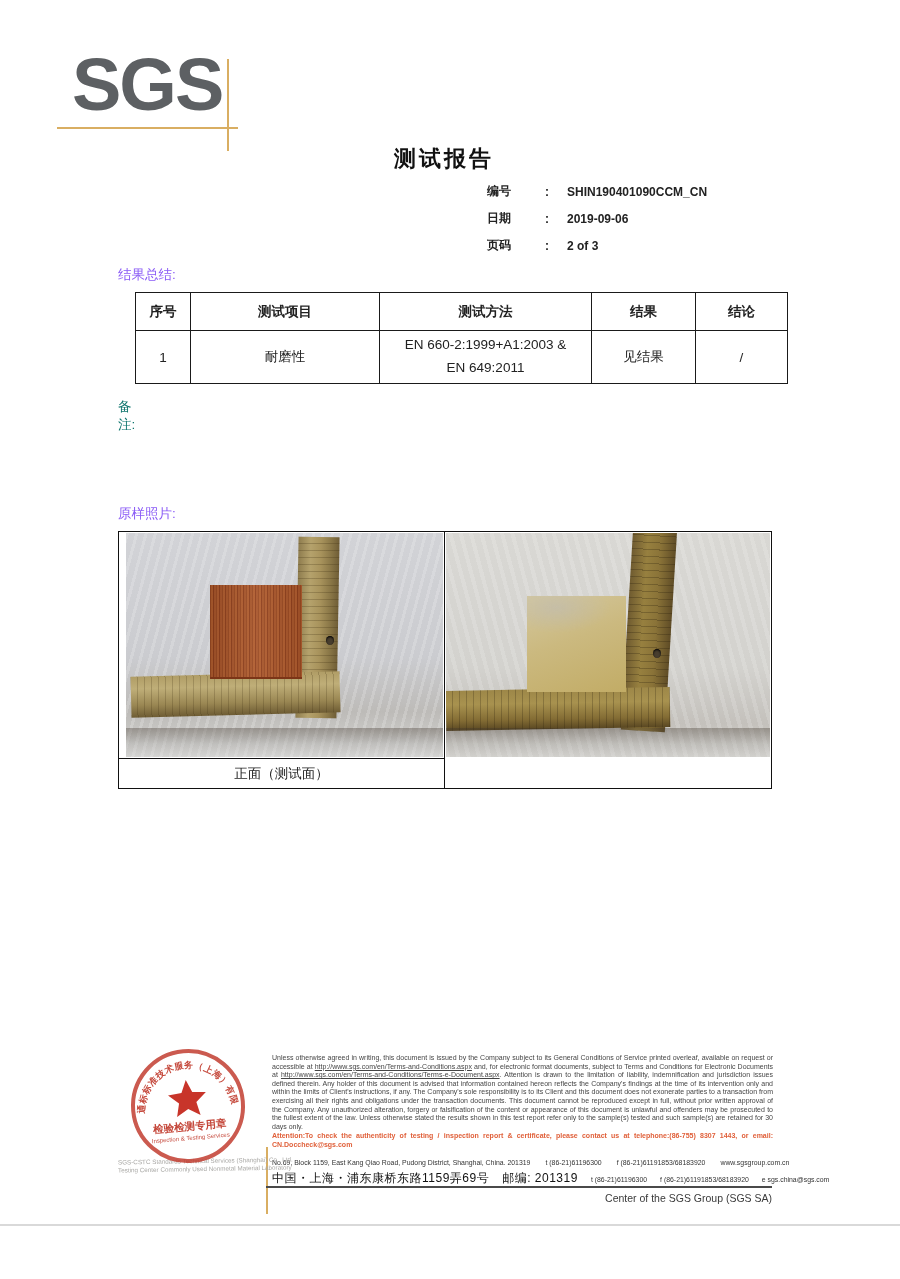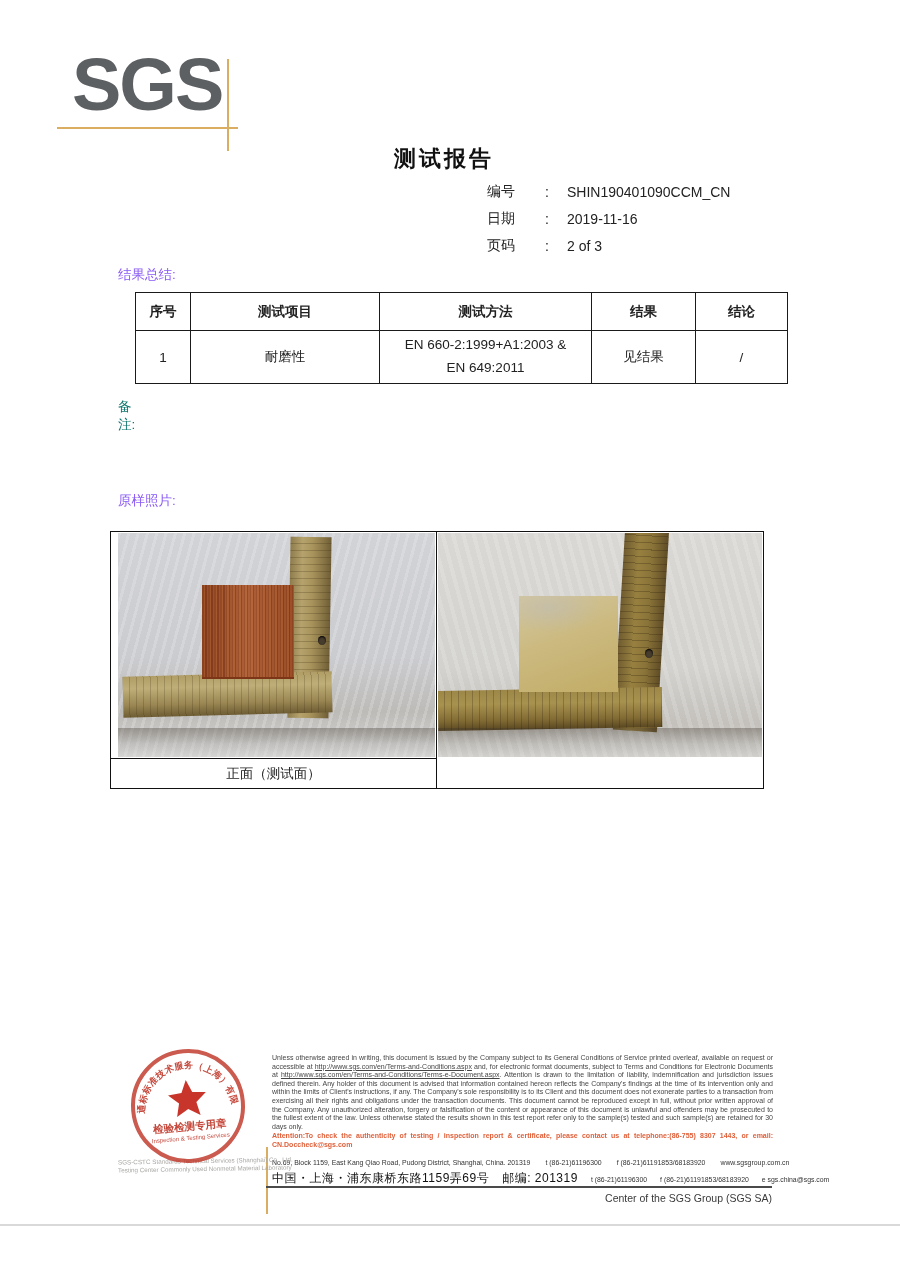--- a/index.html
+++ b/index.html
@@ -8,21 +8,21 @@
 
   
   .logo-text{position:absolute;left:72px;top:48px;font-size:74px;font-weight:bold;
     color:#5d6063;letter-spacing:-2px;line-height:1;}
   .logo-hline{position:absolute;left:57px;top:127px;width:181px;height:2px;background:#d9ae62;}
   .logo-vline{position:absolute;left:227px;top:59px;width:2px;height:92px;background:#d9ae62;}
 
   
   .title{position:absolute;left:394px;top:144px;margin:0;font-size:22px;font-weight:bold;
     letter-spacing:3px;color:#111;}
-  .meta{position:absolute;left:487px;top:178px;font-size:14px;font-weight:normal;color:#222;}
+  .meta{position:absolute;left:487px;top:178px;font-size:12px;font-weight:bold;color:#222;}
   .meta-row{display:flex;height:27px;align-items:center;}
   .m-label{width:58px;}
   .m-colon{width:22px;}
   .m-value{white-space:nowrap;}
 
   
   .sec-label{position:absolute;left:118px;font-size:13.5px;color:#8b5cf6;}
   .sum-label{top:266px;}
   table.sum{position:absolute;left:118px;top:292px;width:652px;border-collapse:collapse;
     font-size:13.5px;color:#222;table-layout:fixed;margin-left:17px;}
@@ -31,22 +31,22 @@
   table.sum td{height:52px;}
   .method-cell div{line-height:1.7;}
 
   
   .remarks{position:absolute;left:118px;top:398px;font-size:13.5px;color:#0f766e;}
   .rem-label{position:absolute;left:0;top:0;}
   .rem-items{margin-left:89px;}
   .rem-items div{line-height:31.5px;white-space:nowrap;}
 
   
-  .photo-label{top:492px;}
-  .photo-grid{position:absolute;left:110px;top:531px;width:652px;border:1.5px solid #111;
+  .photo-label{top:505px;}
+  .photo-grid{position:absolute;left:118px;top:531px;width:652px;border:1.5px solid #111;
     display:grid;grid-template-columns:1fr 1fr;grid-template-rows:226px 30px;}
   .pcell{position:relative;border-right:1.5px solid #111;overflow:hidden;}
   .pcell.last{border-right:none;}
   .cap-cell{border-top:1.5px solid #111;border-right:1.5px solid #111;display:flex;
     align-items:center;justify-content:center;font-size:13.5px;color:#222;}
   .cap-cell.last{border-right:none;}
   .photo{position:absolute;top:1px;bottom:1px;left:1px;right:1px;overflow:hidden;}
   .photo-a{left:7px;background:
     repeating-linear-gradient(105deg,rgba(255,255,255,.18) 0 3px,rgba(0,0,0,0) 3px 9px),
     linear-gradient(180deg,#d2d3d7 0%,#cbccd0 55%,#bdbbb8 80%,#d6d6d4 100%);}
@@ -115,21 +115,21 @@
 
   <div class="meta">
     <div class="meta-row">
       <span class="m-label">编号</span>
       <span class="m-colon">:</span>
       <span class="m-value">SHIN190401090CCM_CN</span>
     </div>
     <div class="meta-row">
       <span class="m-label">日期</span>
       <span class="m-colon">:</span>
-      <span class="m-value">2019-11-16</span>
+      <span class="m-value">2019-09-06</span>
     </div>
     <div class="meta-row">
       <span class="m-label">页码</span>
       <span class="m-colon">:</span>
       <span class="m-value">2 of 3</span>
     </div>
   </div>
 
   <div class="sec-label sum-label">结果总结:</div>
 

